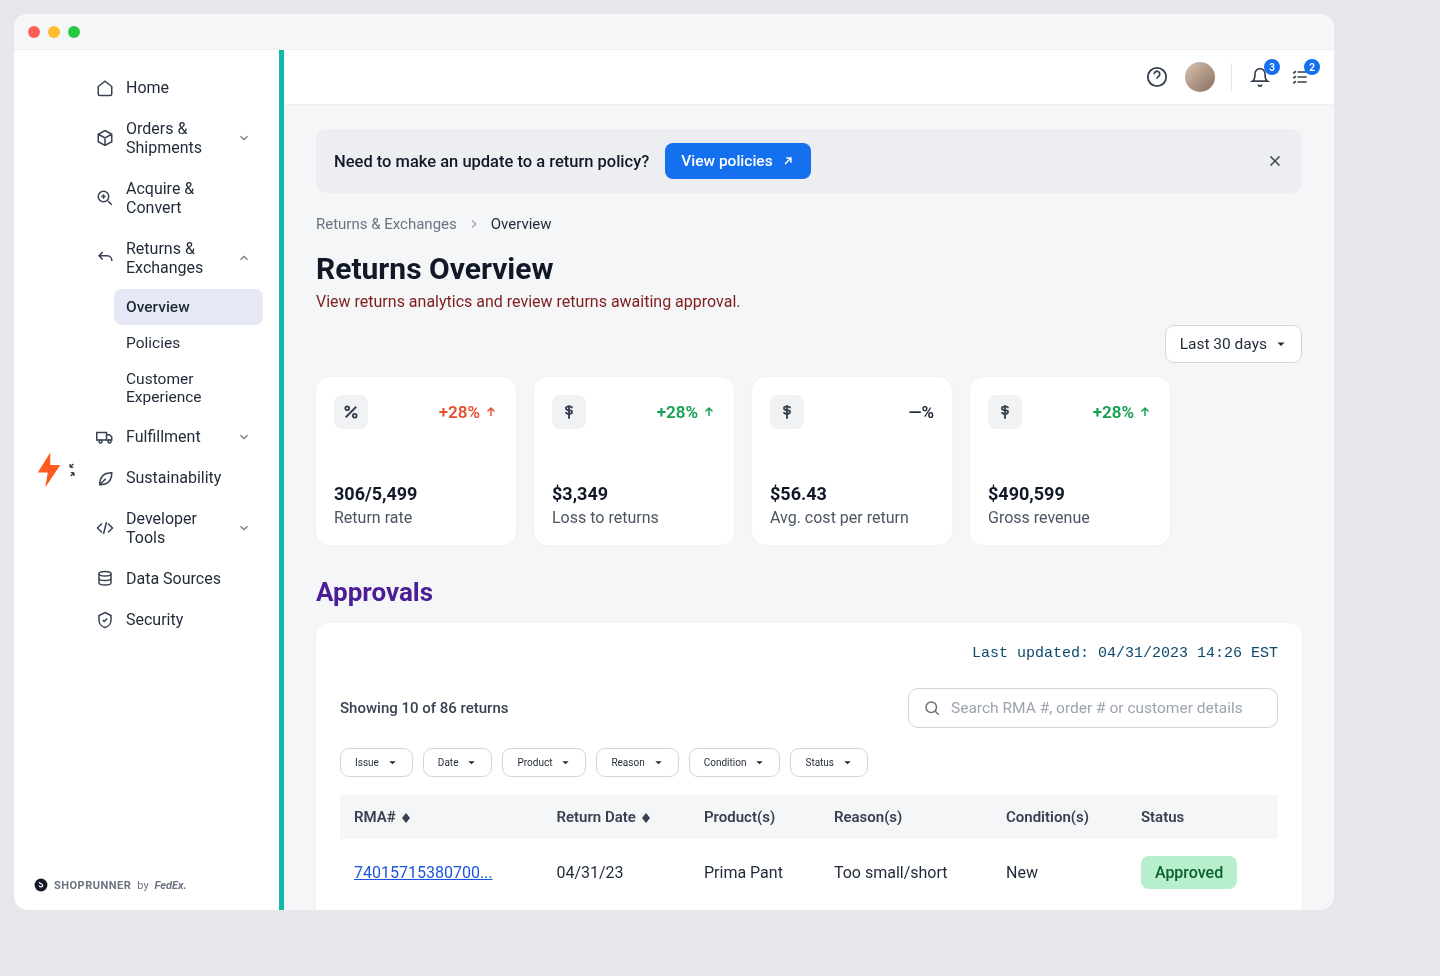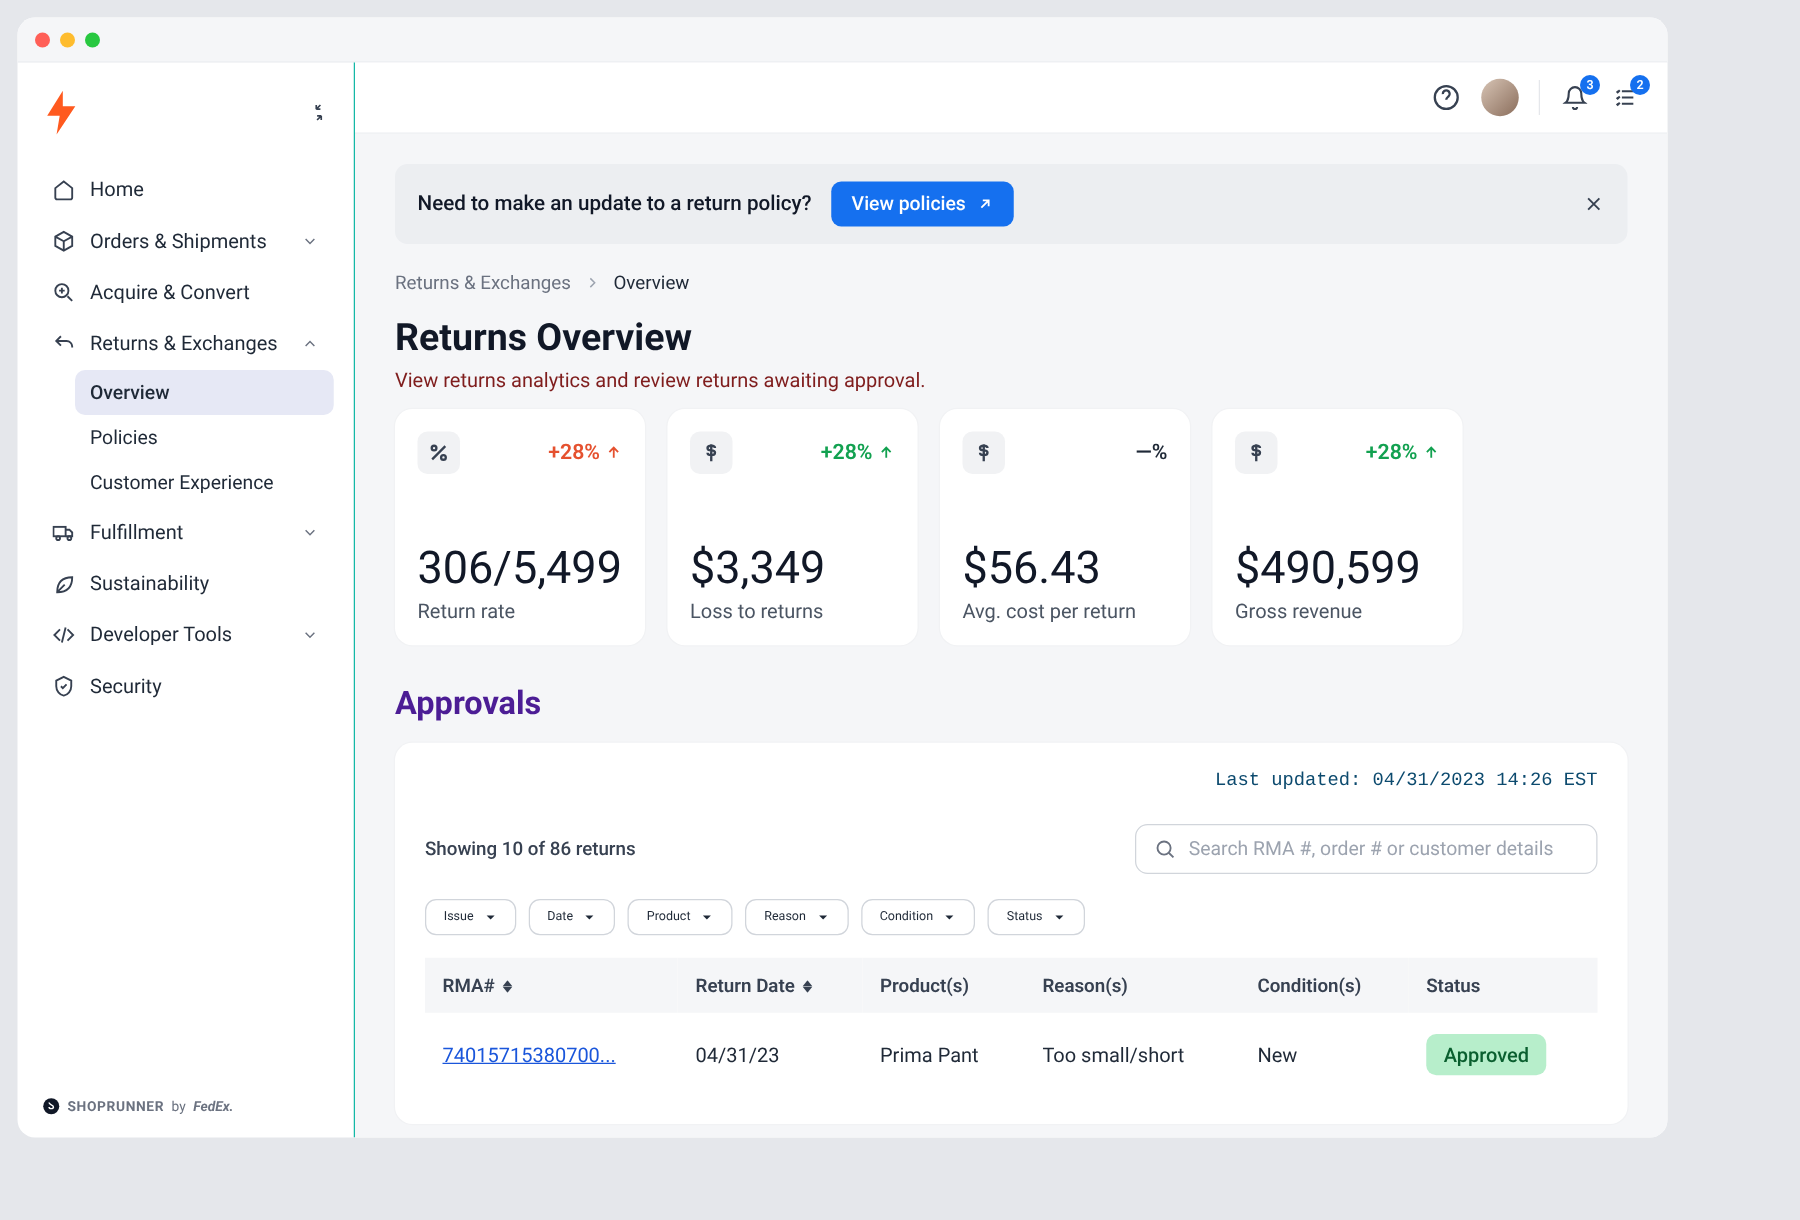--- a/index.html
+++ b/index.html
@@ -4,21 +4,21 @@
 <style>
 *{box-sizing:border-box;margin:0;padding:0;font-family:-apple-system,BlinkMacSystemFont,"Segoe UI",Roboto,Helvetica,Arial,sans-serif;}
 body{background:#e5e7eb;padding:14px;}
 .window{width:1320px;height:896px;background:#fff;border-radius:14px;overflow:hidden;position:relative;box-shadow:0 0 0 1px #e5e7eb;}
 .titlebar{height:36px;background:#f5f6f8;border-bottom:1px solid #eceef1;display:flex;align-items:center;padding:0 14px;}
 .dot{width:12px;height:12px;border-radius:50%;margin-right:8px;}
 .dot.red{background:#ff5f57;}
 .dot.yel{background:#febc2e;}
 .dot.grn{background:#28c840;}
 .body{display:flex;height:calc(100% - 36px);}
-.sidebar{width:270px;border-right:1px solid #14b8a6;padding:18px 16px;display:flex;flex-direction:column;position:relative;}
+.sidebar{width:270px;border-right:5px solid #14b8a6;padding:18px 16px;display:flex;flex-direction:row;position:relative;}
 .logo-row{display:flex;align-items:center;justify-content:space-between;padding:4px 4px 24px 4px;}
 .nav{display:flex;flex-direction:column;gap:2px;}
 .nav-item{display:flex;align-items:center;gap:12px;padding:10px 12px;border-radius:8px;font-size:16px;color:#1f2937;cursor:pointer;}
 .nav-item .ico{width:18px;height:18px;display:flex;align-items:center;justify-content:center;flex-shrink:0;}
 .nav-item .chev{margin-left:auto;}
 .sub{padding-left:30px;}
 .sub .nav-item{font-size:15.5px;padding:9px 12px;}
 .sub .nav-item.active{background:#e6e8f5;font-weight:500;}
 .brand-footer{position:absolute;bottom:18px;left:20px;font-size:11px;color:#6b7280;display:flex;align-items:center;gap:6px;}
 .main{flex:1;background:#f5f6f8;display:flex;flex-direction:column;overflow:hidden;}
@@ -39,21 +39,21 @@
 .range-row{display:flex;justify-content:flex-end;margin-bottom:14px;}
 .select-btn{background:#fff;border:1px solid #d1d5db;border-radius:9px;padding:9px 14px;font-size:15.5px;color:#1f2937;display:inline-flex;align-items:center;gap:8px;cursor:pointer;}
 .stats{display:flex;gap:18px;margin-bottom:32px;}
 .card{background:#fff;border-radius:14px;padding:18px;width:200px;flex-shrink:0;box-shadow:0 0 0 1px #f1f2f4;}
 .card .top{display:flex;justify-content:space-between;align-items:center;margin-bottom:54px;}
 .card .icon-sq{width:34px;height:34px;border-radius:8px;background:#f1f2f4;display:flex;align-items:center;justify-content:center;color:#374151;}
 .trend{font-size:17px;font-weight:600;display:flex;align-items:center;gap:4px;}
 .trend.up-green{color:#12a150;}
 .trend.up-red{color:#e5512f;}
 .trend.neutral{color:#1f2937;}
-.card .value{font-size:36px;font-weight:400;color:#111827;margin-bottom:4px;}
+.card .value{font-size:18px;font-weight:700;color:#111827;margin-bottom:4px;}
 .card .label{font-size:16px;color:#4b5563;}
 .section-title{font-size:26px;font-weight:700;color:#4c1d95;margin-bottom:16px;}
 .panel{background:#fff;border-radius:14px;padding:22px 24px;box-shadow:0 0 0 1px #f1f2f4;}
 .updated{text-align:right;font-size:15px;color:#0c4a6e;margin-bottom:26px;font-family:Liberation Mono, monospace;}
 .row-between{display:flex;justify-content:space-between;align-items:center;margin-bottom:20px;}
 .showing{font-size:15px;color:#374151;font-weight:500;}
 .search{display:flex;align-items:center;gap:10px;border:1px solid #d1d5db;border-radius:10px;padding:10px 14px;width:370px;}
 .search input{border:none;outline:none;font-size:15.5px;flex:1;color:#1f2937;}
 .search input::placeholder{color:#9ca3af;}
 .filters{display:flex;gap:10px;margin-bottom:18px;}
@@ -179,20 +179,29 @@
           <span>Developer Tools</span>
           <span class="chev">
               <svg width="14" height="14" viewBox="0 0 24 24" fill="none" stroke="#6b7280" stroke-width="2">
                 <path d="M6 9l6 6 6-6"></path>
               </svg>
             </span>
         </div>
         <div class="nav-item">
           <span class="ico">
               <svg width="18" height="18" viewBox="0 0 24 24" fill="none" stroke="#374151" stroke-width="2">
+                <ellipse cx="12" cy="5" rx="8" ry="3"></ellipse>
+                <path d="M4 5v6c0 1.7 3.6 3 8 3s8-1.3 8-3V5M4 11v6c0 1.7 3.6 3 8 3s8-1.3 8-3v-6"></path>
+              </svg>
+            </span>
+          <span>Data Sources</span>
+        </div>
+        <div class="nav-item">
+          <span class="ico">
+              <svg width="18" height="18" viewBox="0 0 24 24" fill="none" stroke="#374151" stroke-width="2">
                 <path d="M12 2l8 4v6c0 5-3.5 9-8 10-4.5-1-8-5-8-10V6l8-4zM9 12l2 2 4-4"></path>
               </svg>
             </span>
           <span>Security</span>
         </div>
       </nav>
       <div class="brand-footer">
         <svg width="14" height="14" viewBox="0 0 24 24">
             <circle cx="12" cy="12" r="11" fill="#111827"></circle>
             <path d="M9 7c0 3 6 3 6 6s-6 3-6 0" stroke="#fff" stroke-width="2" fill="none"></path>
@@ -247,20 +256,28 @@
           <span>Returns &amp; Exchanges</span>
           <svg width="14" height="14" viewBox="0 0 24 24" fill="none" stroke="#9ca3af" stroke-width="2">
               <path d="M9 18l6-6-6-6"></path>
             </svg>
           <span class="cur">Overview</span>
         </div>
 
         <h1 class="page-title">Returns Overview</h1>
         <p class="page-sub">View returns analytics and review returns awaiting approval.</p>
 
+        <div class="range-row">
+          <button class="select-btn">
+            <span>Last 30 days</span>
+            <svg width="12" height="12" viewBox="0 0 24 24" fill="#1f2937">
+                <path d="M5 9l7 7 7-7z"></path>
+              </svg>
+          </button>
+        </div>
 
         <div class="stats" id="stats-container">
             <div class="card">
               <div class="top">
                 <div class="icon-sq">
                   <svg width="18" height="18" viewBox="0 0 24 24" fill="none" stroke="#374151" stroke-width="2.5">
                     <path d="M19 5L5 19"></path>
                     <circle cx="7" cy="7" r="2.5"></circle>
                     <circle cx="17" cy="17" r="2.5"></circle>
                   </svg>

